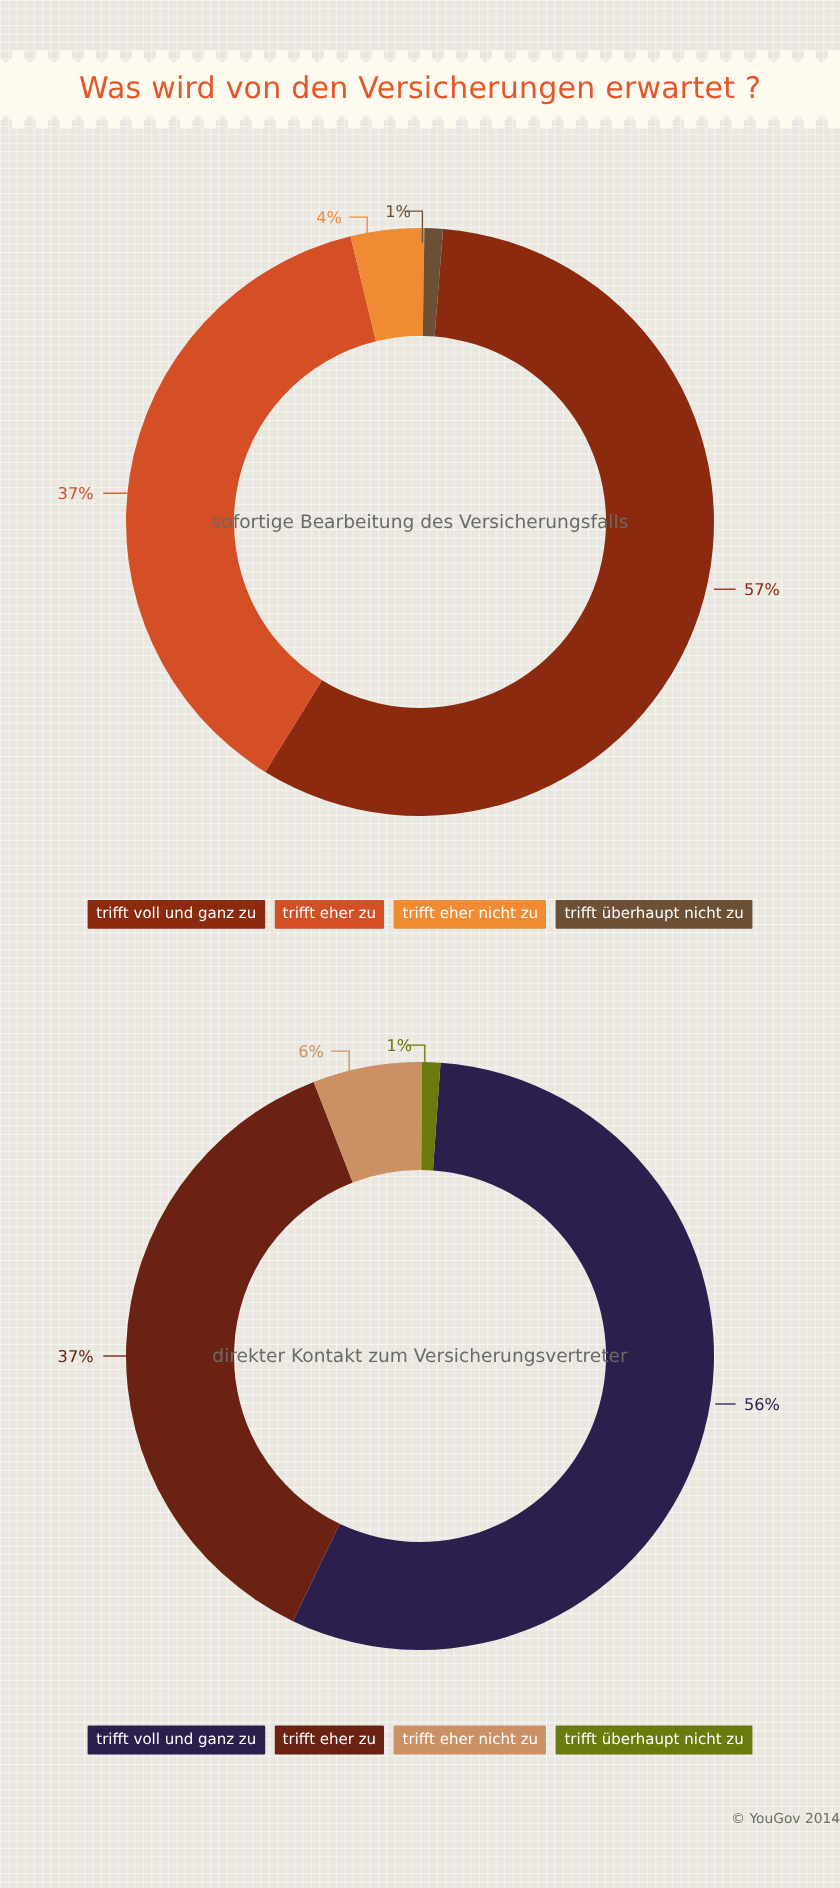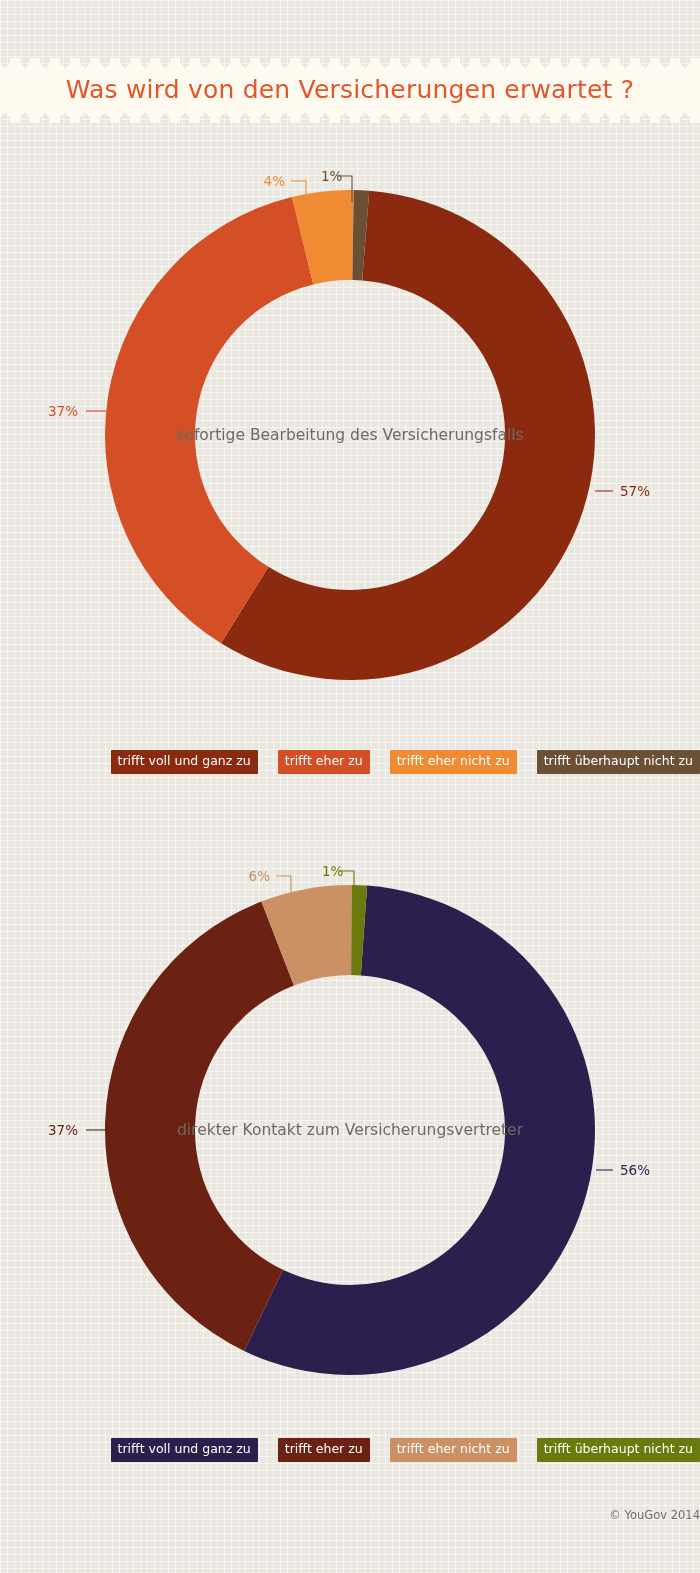--- a/index.html
+++ b/index.html
@@ -20,21 +20,20 @@
     position: relative;
   }
 
   
   .banner-wrap {
     position: absolute;
     top: 42px;
     left: 0;
     width: 700px;
     height: 64px;
-    margin-top: 16px;
   }
   .banner-body {
     position: absolute;
     top: 10px;
     left: 0;
     width: 700px;
     height: 44px;
     background: #fefaf0;
   }
   .zig {
@@ -87,23 +86,23 @@
     font-family: "DejaVu Sans", "Liberation Sans", sans-serif;
   }
   .leader { fill: none; stroke-width: 1.1px; }
 
   
   .legend {
     position: absolute;
     left: 0;
     width: 700px;
     display: flex;
-    justify-content: flex-end;
+    justify-content: center;
     align-items: stretch;
-    gap: 20px;
+    gap: 8px;
   }
   #legend-1 { top: 750px; }
   #legend-2 { top: 1438px; }
 
   .legend-item {
     color: #ffffff;
     font-size: 12.5px;
     line-height: 1;
     padding: 5px 7px 6px 7px;
     white-space: nowrap;

